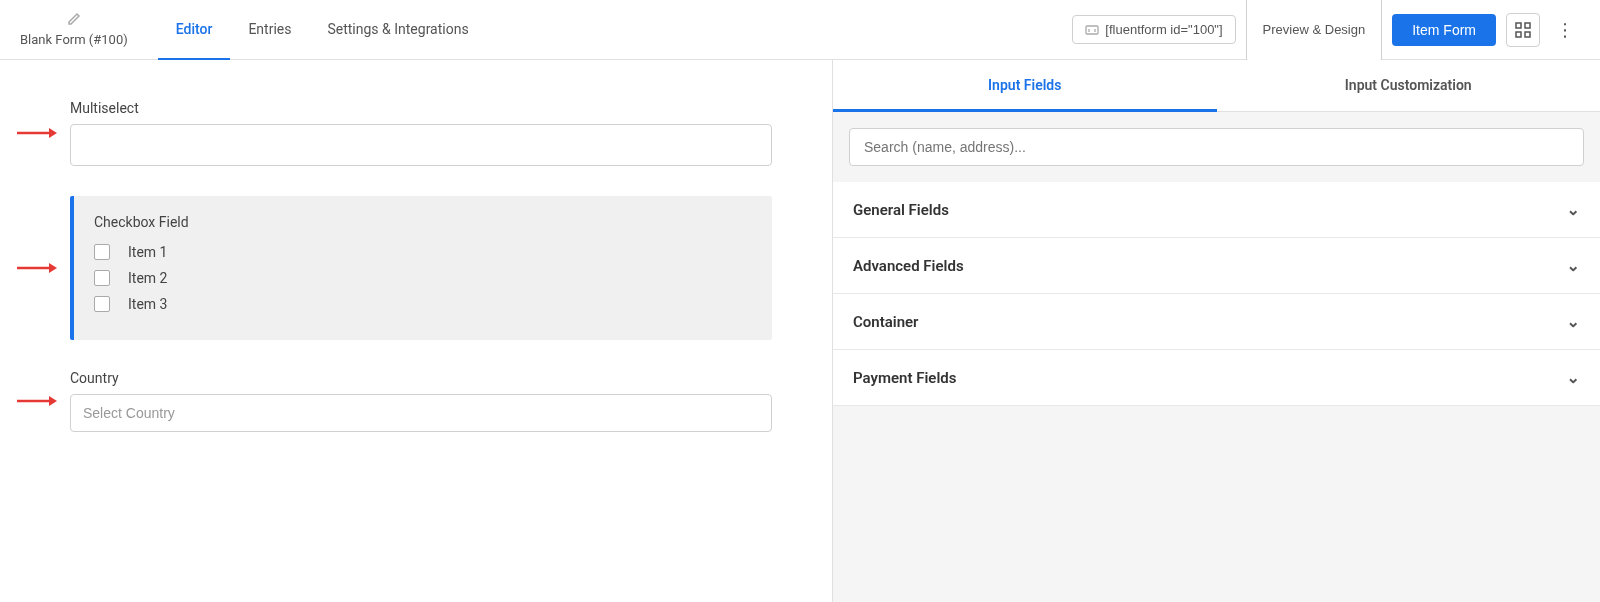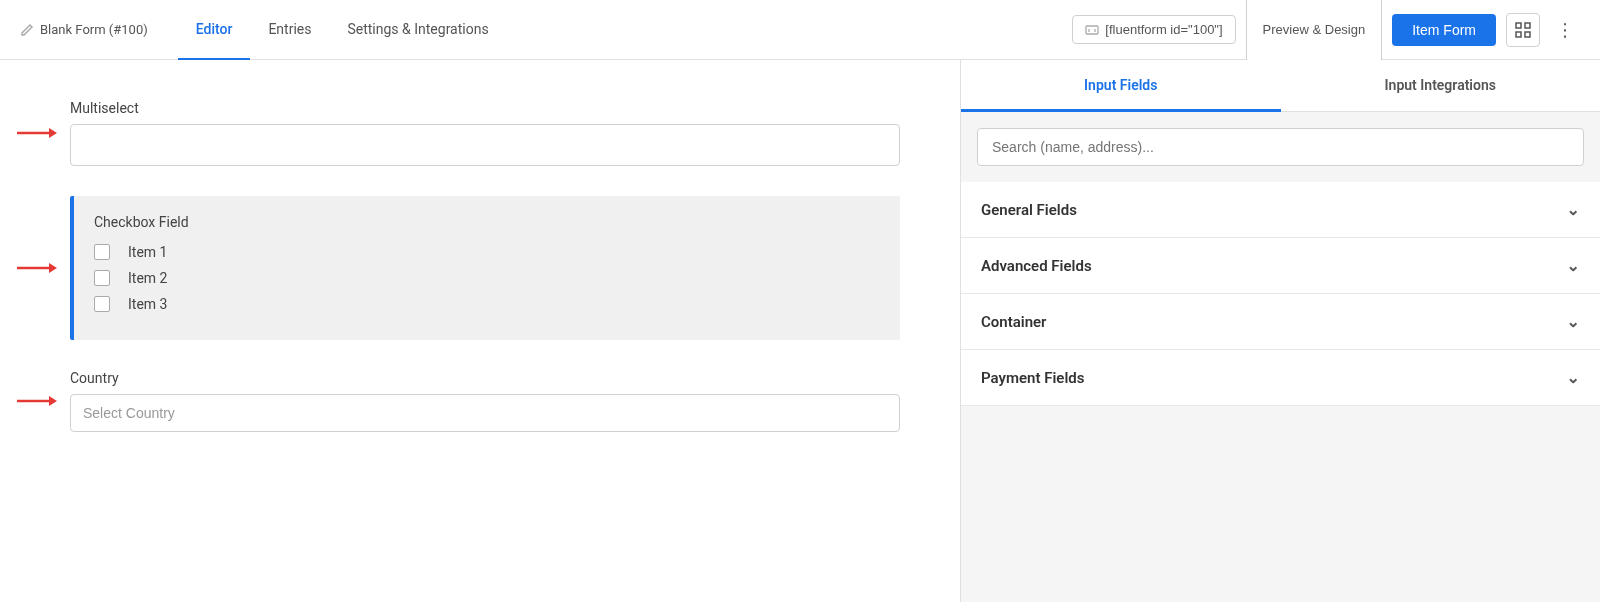--- a/index.html
+++ b/index.html
@@ -5,21 +5,21 @@
     * { box-sizing: border-box; margin: 0; padding: 0; }
     body { font-family: -apple-system, BlinkMacSystemFont, 'Segoe UI', Roboto, sans-serif; background: #f0f0f0; font-size: 14px; color: #333; }
 
     
     .top-nav {
       display: flex; align-items: center; background: #fff; height: 60px;
       padding: 0 20px; border-bottom: 1px solid #e0e0e0; gap: 0;
     }
     .nav-brand {
       display: flex; align-items: center; gap: 6px; color: #555; font-size: 13px;
-      margin-right: 30px; cursor: pointer;
+      margin-right: 30px; cursor: pointer; flex-direction: column;
     }
     .nav-brand svg { color: #aaa; }
     .nav-tabs { display: flex; align-items: center; gap: 0; }
     .nav-tab {
       padding: 0 18px; height: 60px; display: flex; align-items: center;
       font-size: 14px; color: #555; cursor: pointer; border-bottom: 3px solid transparent;
       position: relative; top: 1px;
     }
     .nav-tab.active { color: #1a73e8; border-bottom: 3px solid #1a73e8; font-weight: 500; }
     .nav-right { margin-left: auto; display: flex; align-items: center; gap: 10px; }
@@ -78,21 +78,21 @@
 
     
     .country-select {
       width: 100%; padding: 10px 12px; border: 1px solid #d0d0d0;
       border-radius: 4px; font-size: 14px; color: #999; background: #fff;
       outline: none; appearance: none;
     }
 
     
     .right-panel {
-      width: 640px; background: #f5f5f5; border-left: 1px solid #e0e0e0;
+      width: 768px; background: #f5f5f5; border-left: 1px solid #e0e0e0;
       display: flex; flex-direction: column; flex-shrink: 0;
     }
 
     
     .panel-tabs {
       display: flex; background: #fff; border-bottom: 1px solid #e0e0e0;
     }
     .panel-tab {
       flex: 1; padding: 16px; text-align: center; font-size: 14px;
       font-weight: 600; color: #555; cursor: pointer; border-bottom: 3px solid transparent;
@@ -231,21 +231,21 @@
 
   </div>
 
   <div class="right-panel">
 
     <div class="panel-tabs">
       <div class="panel-tab active">
         <span>Input Fields</span>
       </div>
       <div class="panel-tab">
-        <span>Input Integrations</span>
+        <span>Input Customization</span>
       </div>
     </div>
 
     <div class="panel-search">
       <div class="search-input-wrap">
         <input type="text" class="search-input" placeholder="Search (name, address)..." style="">
       </div>
     </div>
 
     <div>

